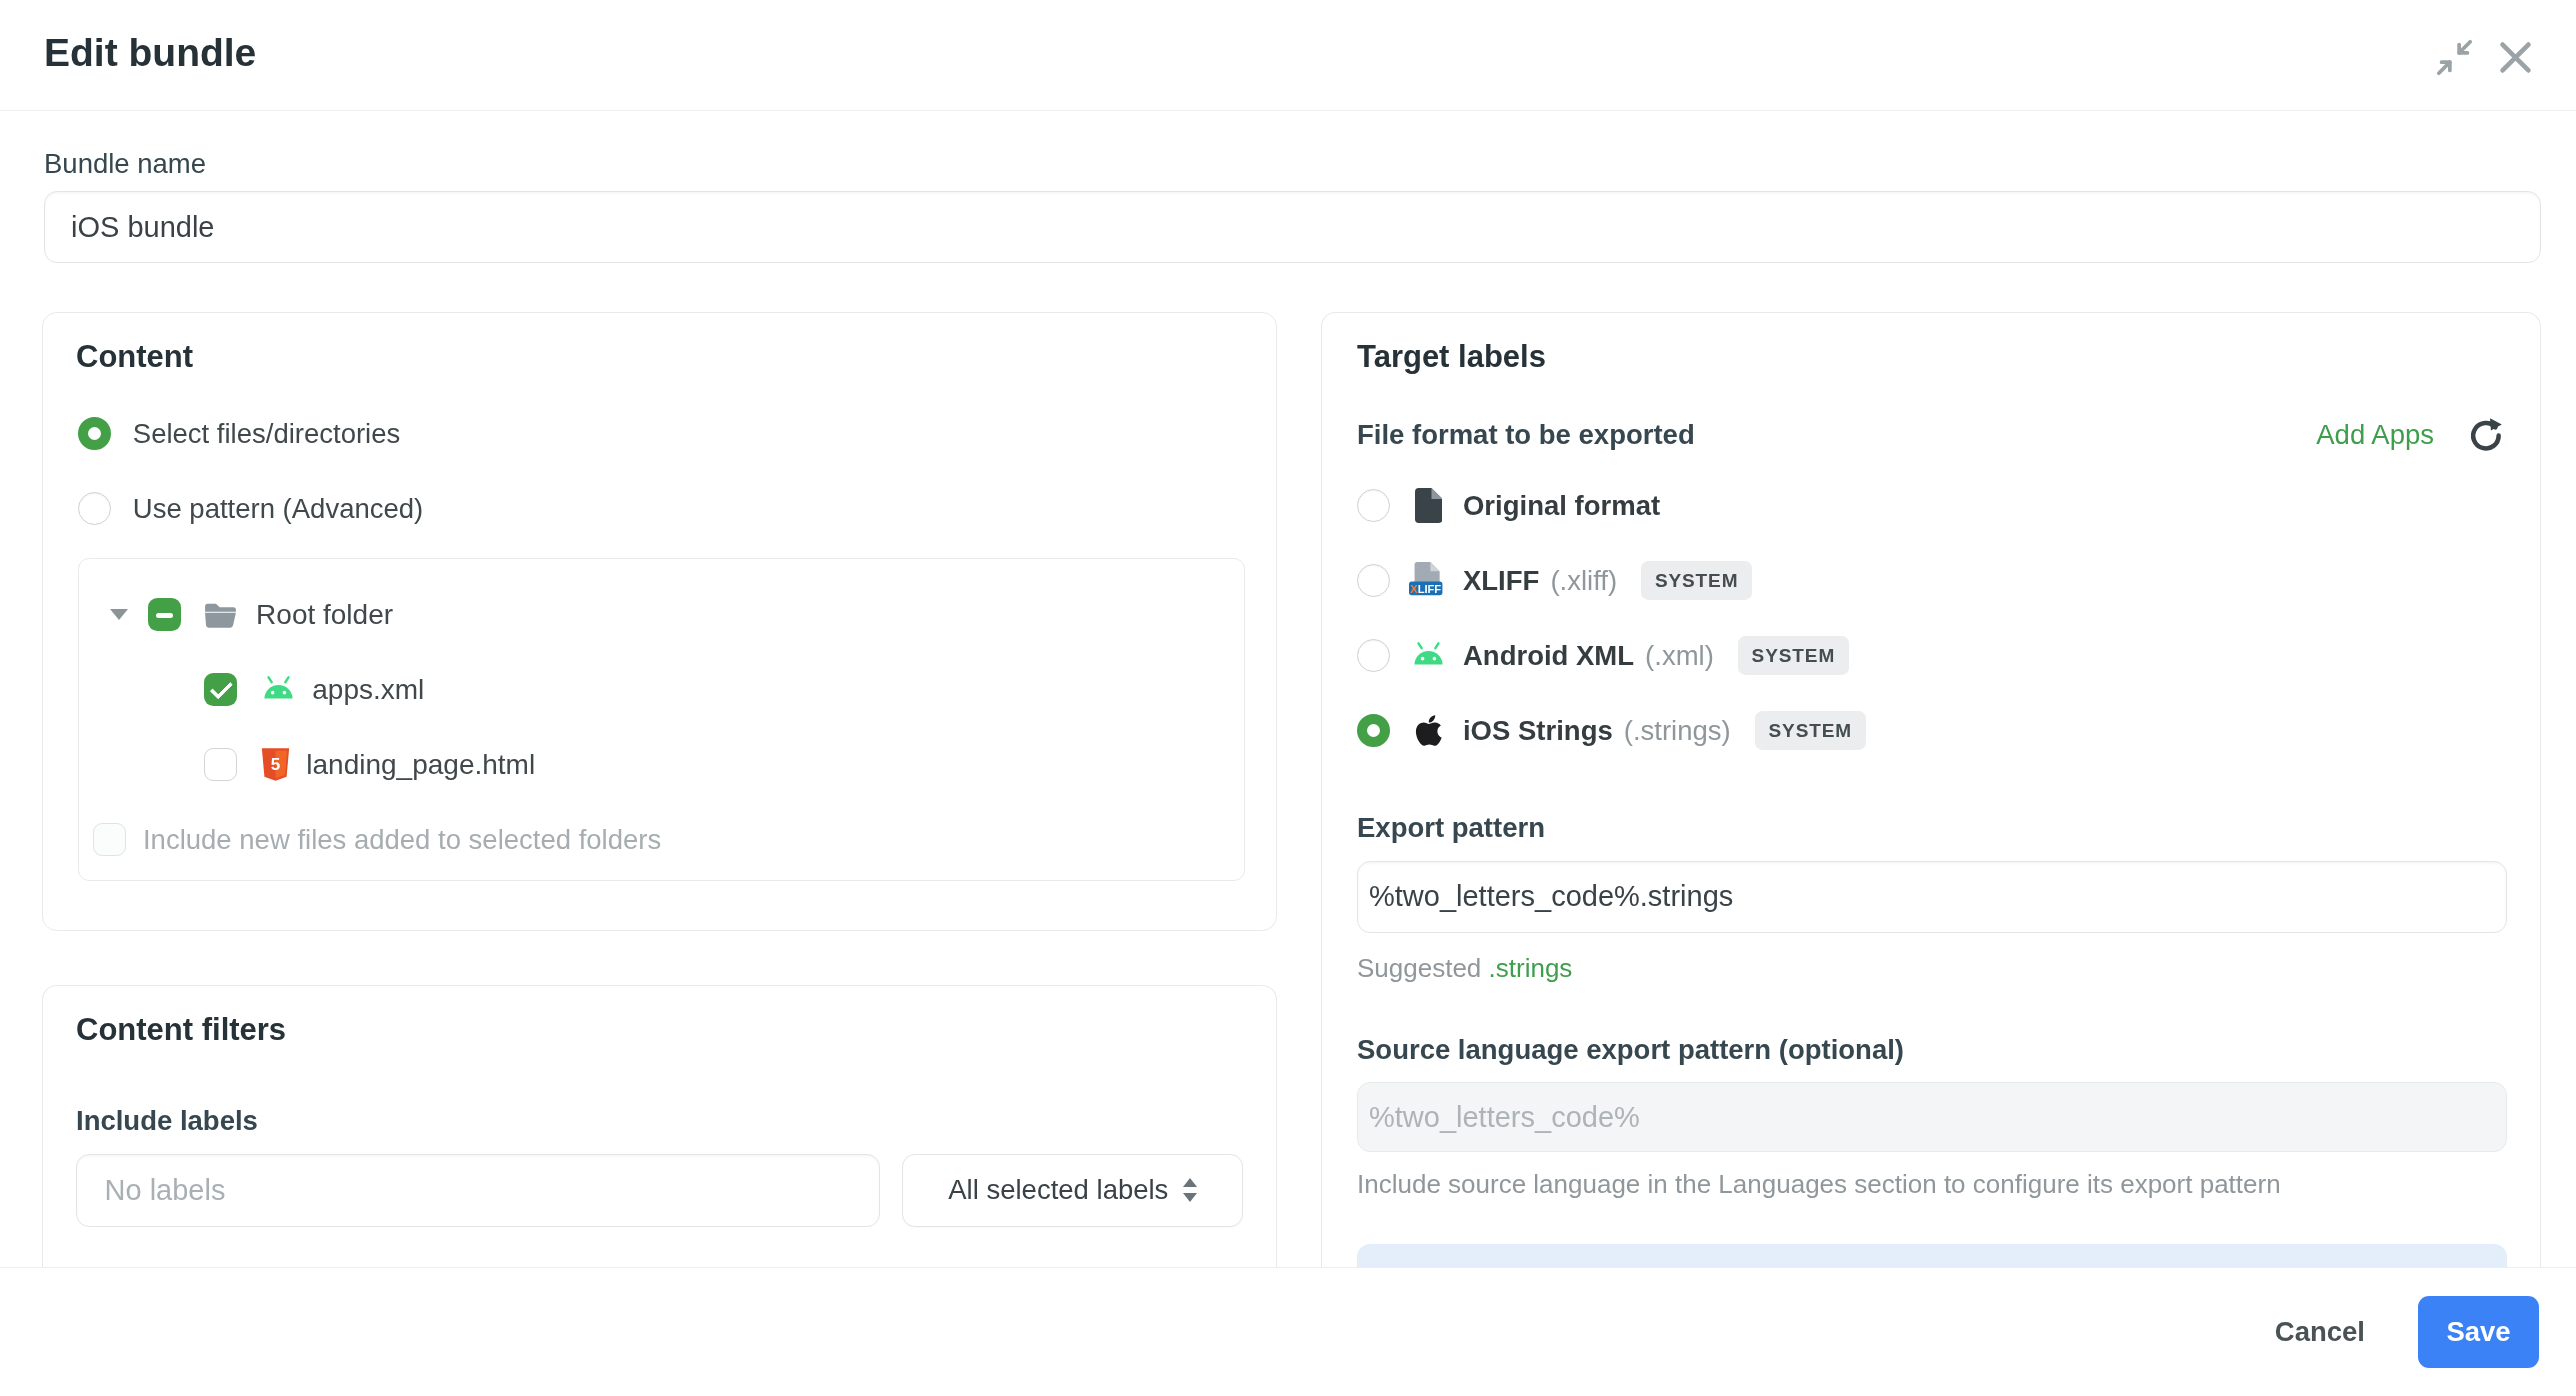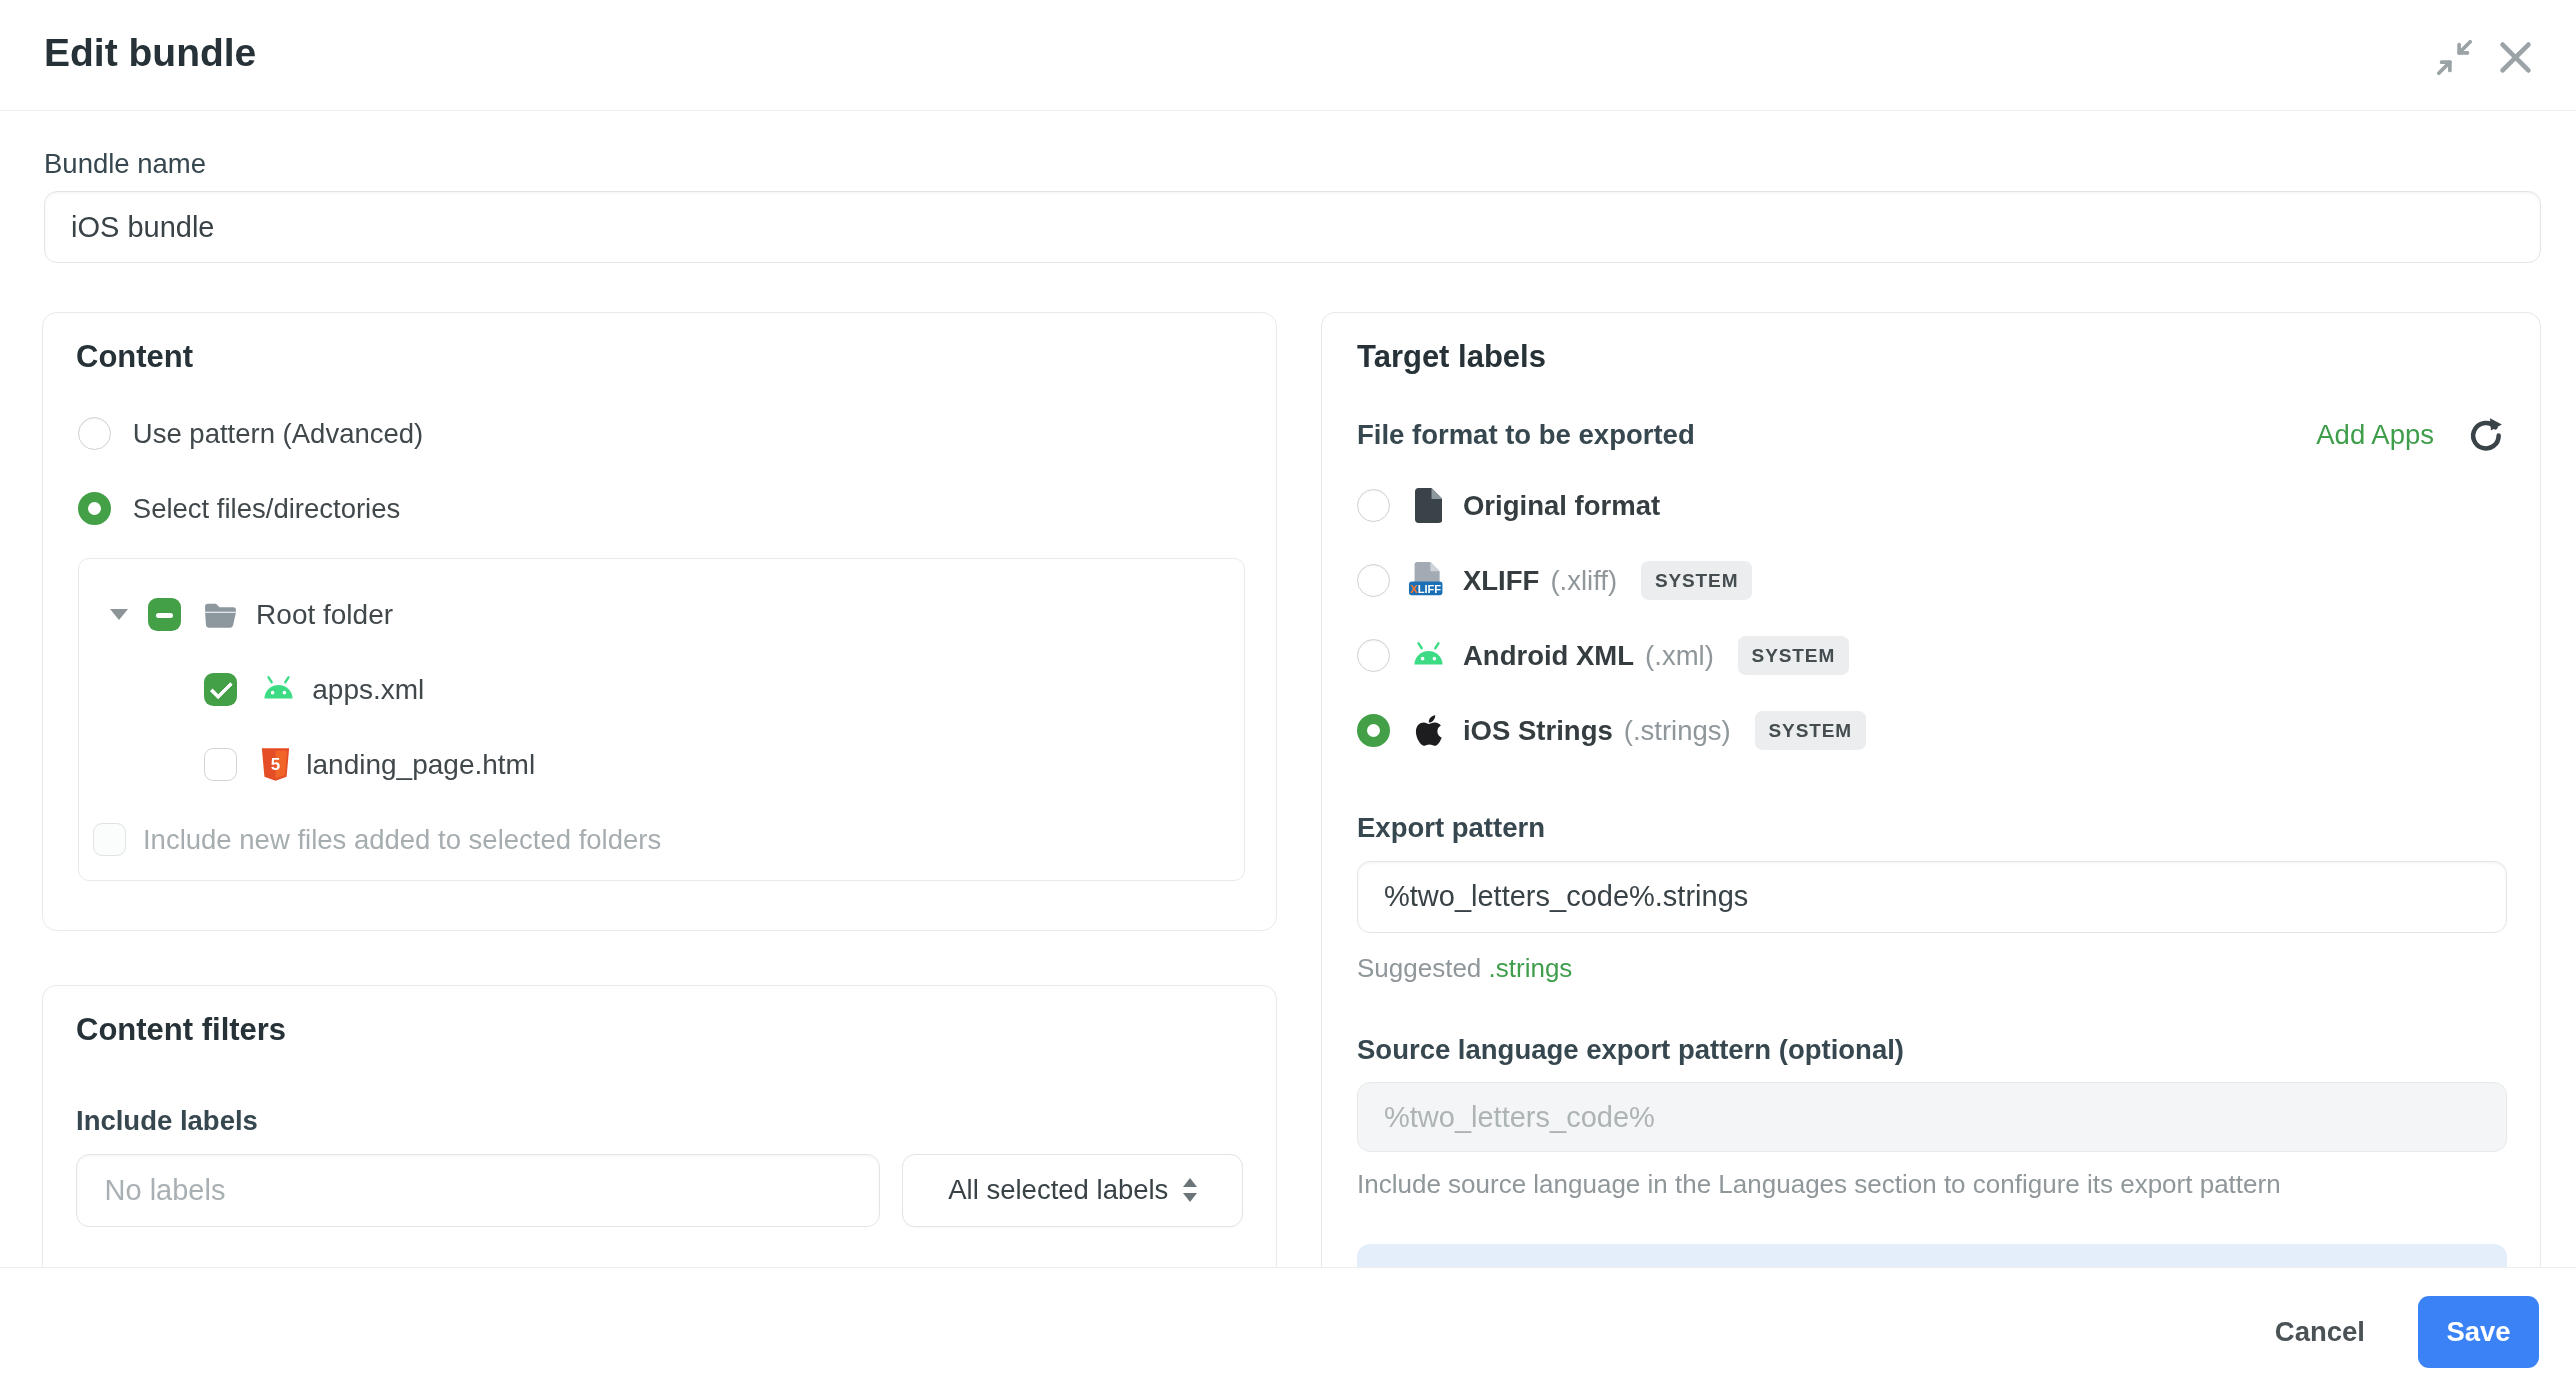--- a/index.html
+++ b/index.html
@@ -81,21 +81,21 @@
   .fmt-row { display:flex; align-items:center; height:75px; margin-top:0; cursor:pointer; }
   .fmt-list { margin-top:13px; }
   .fmt-row .ficon { width:40px; margin-left:18.3px; }
   .fmt-row .fname { font-size:27.5px; font-weight:700; color:#353d41; margin-left:14.7px; }
   .fmt-row .fext { font-size:27.5px; color:#8f979b; margin-left:11px; }
   .badge { margin-left:24px; background:#ebedee; color:#454d51; font-size:19px; font-weight:700;
     letter-spacing:0.9px; padding:8.3px 13.8px; border-radius:7.3px; }
 
   .exp-label { margin-top:44px; }
   .pat-input { margin-top:16.5px; width:1150px; height:72px; border:1.8px solid #e2e5e7; border-radius:13px;
-    font-family:inherit; font-size:29px; color:#394247; padding:0 26px;
+    font-family:inherit; font-size:29px; color:#394247; padding:0 11px;
     box-shadow:inset 0 1.8px 2.8px rgba(0,0,0,.04); outline:none; display:block; }
   .suggested { margin-top:20px; font-size:26px; color:#8f979b; }
   .suggested .link { color:#3f9e4b; cursor:pointer; }
   .src-label { margin-top:50px; }
   .pat-input.disabled { background:#f3f5f6; border-color:#e7eaeb; box-shadow:none; height:70px; }
   .pat-input::placeholder { color:#aeb4b6; }
   .helper { margin-top:16.5px; font-size:26px; color:#8f979b; }
   .info-box { margin-top:44px; width:1150px; height:147px; background:#e3eefa; border-radius:13px; }
 
   
@@ -130,26 +130,26 @@
 
 <div class="scroll">
 
   <div class="form-label bundle-label">Bundle name</div>
   <input class="bundle-input" type="text" value="iOS bundle" style="">
 
   <div class="card card-content">
     <div class="section-title">Content</div>
 
     <div class="radio-row" style="margin-top:42px;">
+      <span class="radio sel"></span>
+      <span class="rlabel">Select files/directories</span>
+    </div>
+    <div class="radio-row" style="margin-top:42px;">
       <span class="radio"></span>
       <span class="rlabel">Use pattern (Advanced)</span>
-    </div>
-    <div class="radio-row" style="margin-top:42px;">
-      <span class="radio sel"></span>
-      <span class="rlabel">Select files/directories</span>
     </div>
 
     <div class="tree-box">
       <div class="tree-row">
         <span class="caret"></span>
         <span class="cbx minus" style="margin-left:20px;"></span>
         <span class="ficon" style="margin-left:22px;">
           <svg width="35" height="29" viewBox="0 0 38 32">
             <path d="M2 7 a3 3 0 0 1 3-3 h9 l4 4 h15 a3 3 0 0 1 3 3 v2 H2 z" fill="#8d979e"></path>
             <path d="M2 14 h34 l-3.2 14.2 a3 3 0 0 1-2.9 2.3 H6 a3 3 0 0 1-3-2.6 z" fill="#8d979e"></path>

